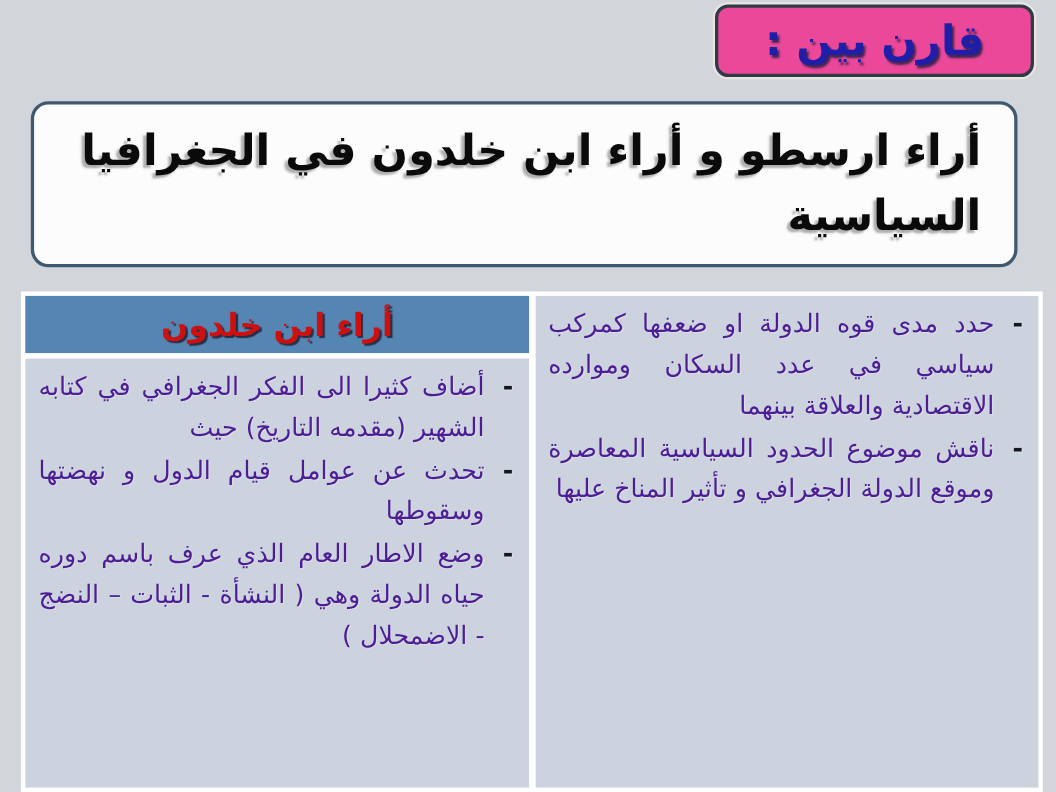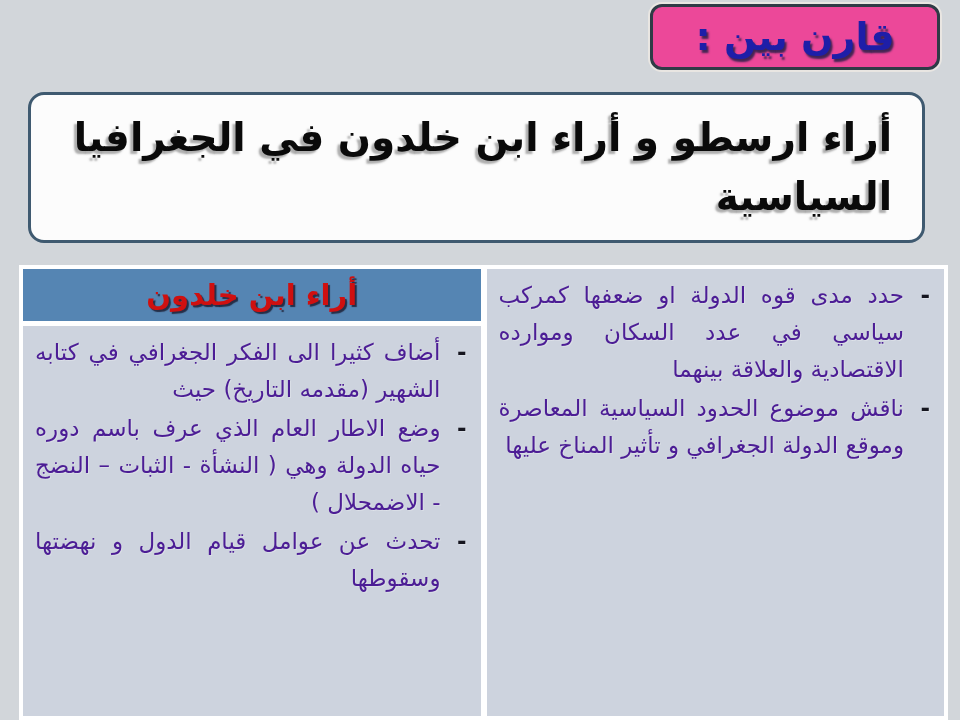--- a/index.html
+++ b/index.html
@@ -148,23 +148,23 @@
       <div class="col-header">
         <span class="header-text">أراء ابن خلدون</span>
       </div>
       <div class="col-body">
         <ul class="bullets">
 
         <li class="bullet-item">
               <span class="bullet-text">أضاف كثيرا الى الفكر الجغرافي في كتابه الشهير (مقدمه التاريخ) حيث</span>
             </li>
             <li class="bullet-item">
-              <span class="bullet-text">وضع الاطار العام الذي عرف باسم دوره حياه الدولة وهي ( النشأة - الثبات – النضج - الاضمحلال )</span>
+              <span class="bullet-text">تحدث عن عوامل قيام الدول و نهضتها وسقوطها</span>
             </li>
             <li class="bullet-item">
-              <span class="bullet-text">تحدث عن عوامل قيام الدول و نهضتها وسقوطها</span>
+              <span class="bullet-text">وضع الاطار العام الذي عرف باسم دوره حياه الدولة وهي ( النشأة - الثبات – النضج - الاضمحلال )</span>
             </li>
           </ul>
       </div>
     </div>
 
   </div>
 </div>
 
 </body></html>

